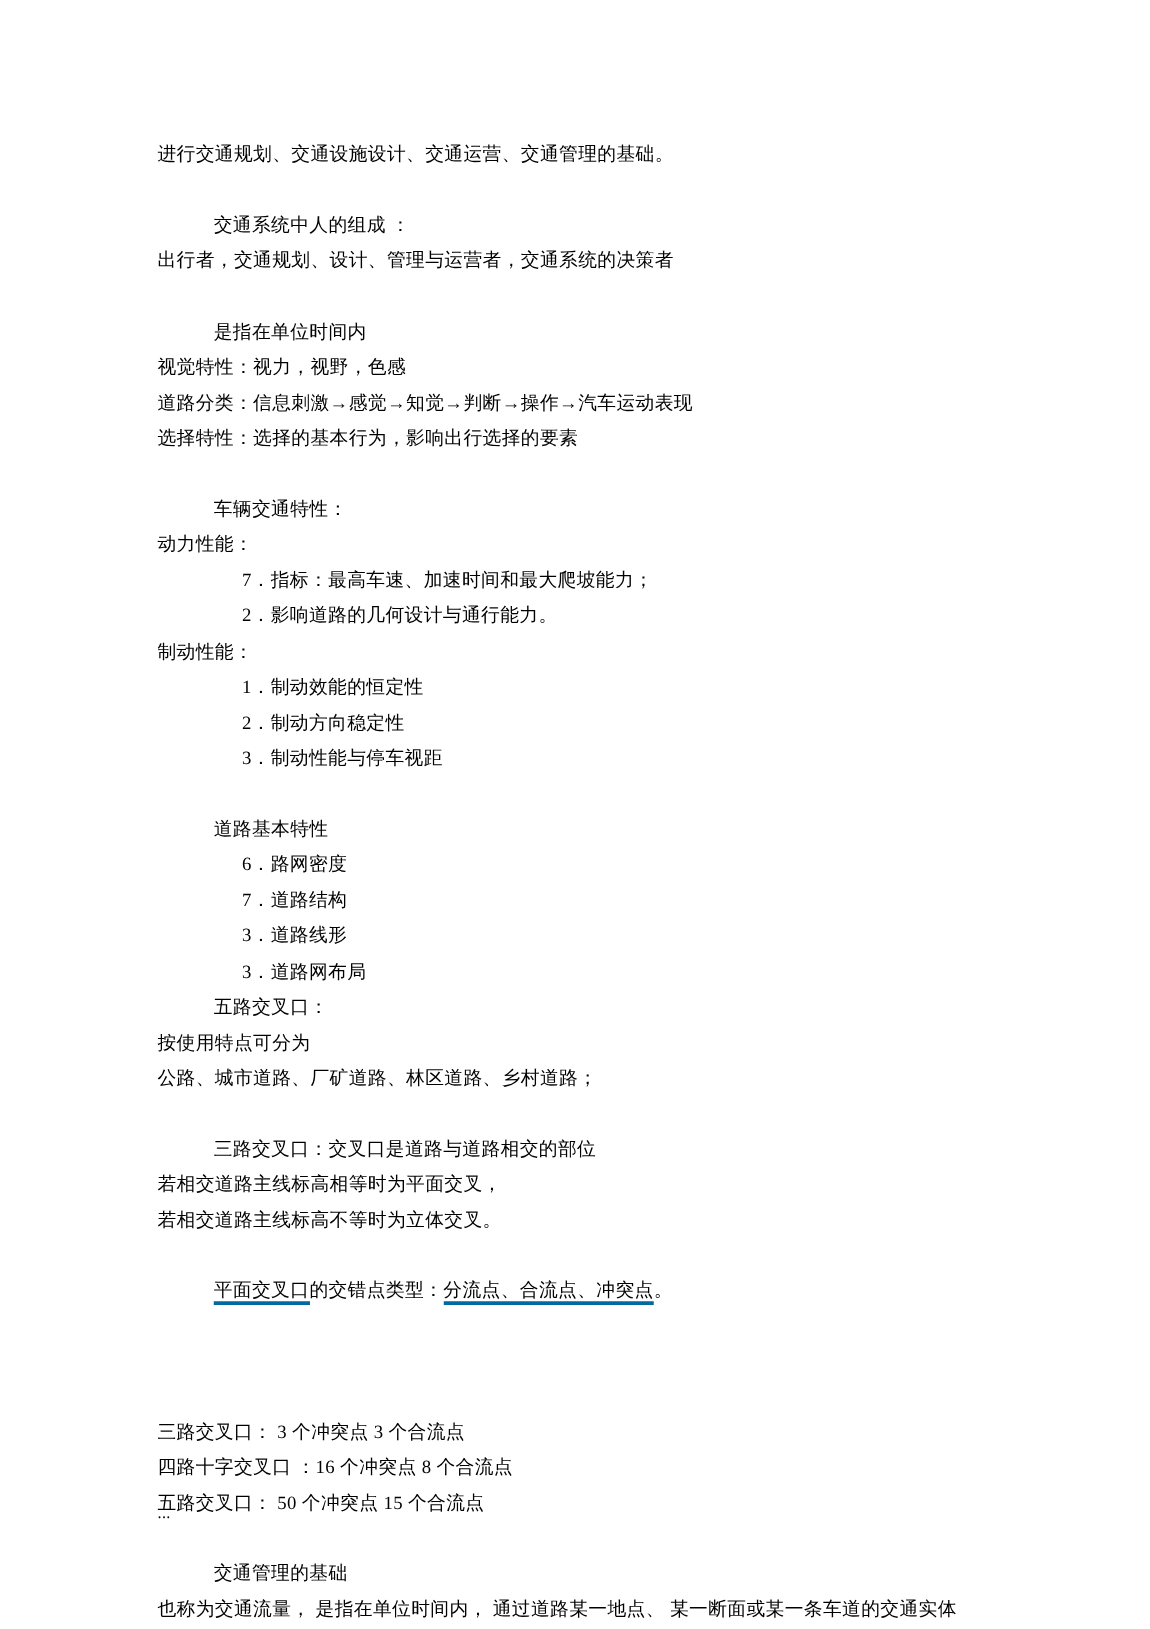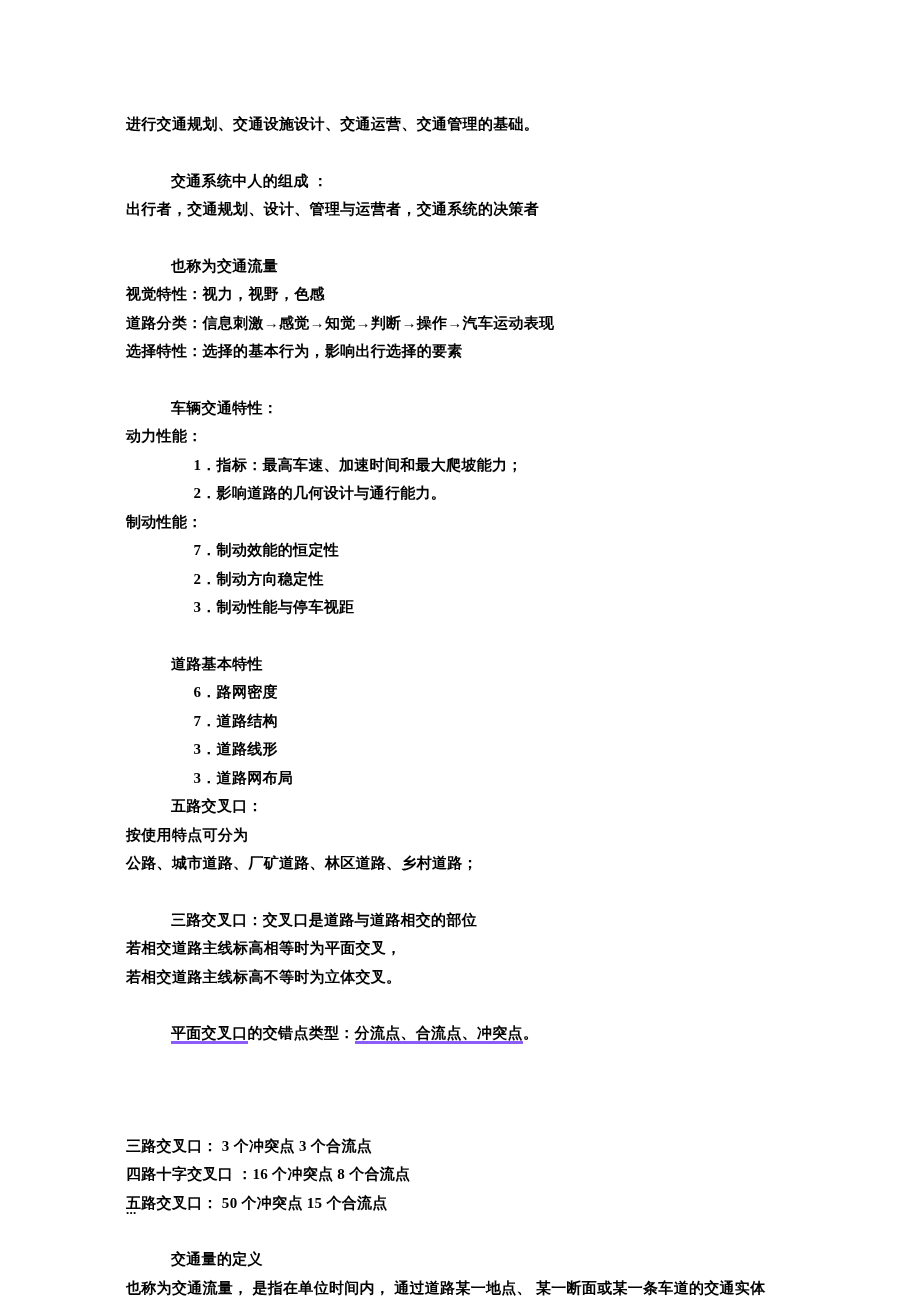--- a/index.html
+++ b/index.html
@@ -1,63 +1,63 @@
 <!DOCTYPE html>
 <html><head>
   <meta charset="utf-8">
   <style>
-    * { margin: 0; padding: 0; box-sizing: border-box; font-weight: bold; }
+    * { margin: 0; padding: 0; box-sizing: border-box; }
     body {
       width: 920px;
       height: 1303px;
       background: #fff;
       font-family: "SimSun", "宋体", serif;
       font-size: 15px;
       color: #000;
       line-height: 1.9;
       padding: 110px 126px 40px 126px;
       letter-spacing: 0.3px;
     }
     .para { margin-bottom: 0; }
     .indent1 { text-indent: 3em; }
     .indent2 { text-indent: 4.5em; }
     .blank { height: 28px; }
     .underline-red {
-      border-bottom: 3px solid #8b5cf6;
+      border-bottom: 3px solid #0369a1;
       padding-bottom: 0;
     }
     .underline-red-wrap {
       position: relative;
     }
     .footer {
       position: absolute;
       bottom: 80px;
       left: 126px;
       font-size: 13px;
     }
   </style>
 </head>
 <body>
 
 <div class="para">进行交通规划、交通设施设计、交通运营、交通管理的基础。</div>
 <div class="blank"></div>
 <div class="para indent1">交通系统中人的组成  ：</div>
 <div class="para">出行者，交通规划、设计、管理与运营者，交通系统的决策者</div>
 <div class="blank"></div>
-<div class="para indent1">也称为交通流量</div>
+<div class="para indent1">是指在单位时间内</div>
 <div class="para">视觉特性：视力，视野，色感</div>
 <div class="para">道路分类：信息刺激→感觉→知觉→判断→操作→汽车运动表现</div>
 <div class="para">选择特性：选择的基本行为，影响出行选择的要素</div>
 <div class="blank"></div>
 <div class="para indent1">车辆交通特性：</div>
 <div class="para">动力性能：</div>
-<div class="para indent2">1．指标：最高车速、加速时间和最大爬坡能力；</div>
+<div class="para indent2">7．指标：最高车速、加速时间和最大爬坡能力；</div>
 <div class="para indent2">2．影响道路的几何设计与通行能力。</div>
 <div class="para">制动性能：</div>
-<div class="para indent2">7．制动效能的恒定性</div>
+<div class="para indent2">1．制动效能的恒定性</div>
 <div class="para indent2">2．制动方向稳定性</div>
 <div class="para indent2">3．制动性能与停车视距</div>
 <div class="blank"></div>
 <div class="para indent1">道路基本特性</div>
 <div class="para indent2">6．路网密度</div>
 <div class="para indent2">7．道路结构</div>
 <div class="para indent2">3．道路线形</div>
 <div class="para indent2">3．道路网布局</div>
 <div class="para indent1">五路交叉口：</div>
 <div class="para">按使用特点可分为</div>
@@ -70,16 +70,16 @@
 <div class="para indent1 underline-red-wrap">
   <span class="underline-red">平面交叉口</span><span>的交错点类型：</span><span class="underline-red">分流点、合流点、冲突点</span><span>。</span>
 </div>
 <div class="blank"></div>
 <div class="blank"></div>
 <div class="blank"></div>
 <div class="para">三路交叉口：   3 个冲突点 3 个合流点</div>
 <div class="para">四路十字交叉口    ：16 个冲突点 8  个合流点</div>
 <div class="para">五路交叉口：  50 个冲突点   15 个合流点</div>
 <div class="blank"></div>
-<div class="para indent1">交通量的定义</div>
+<div class="para indent1">交通管理的基础</div>
 <div class="para">也称为交通流量， 是指在单位时间内， 通过道路某一地点、 某一断面或某一条车道的交通实体数。</div>
 
 <div class="footer">...</div>
 
 </body></html>

